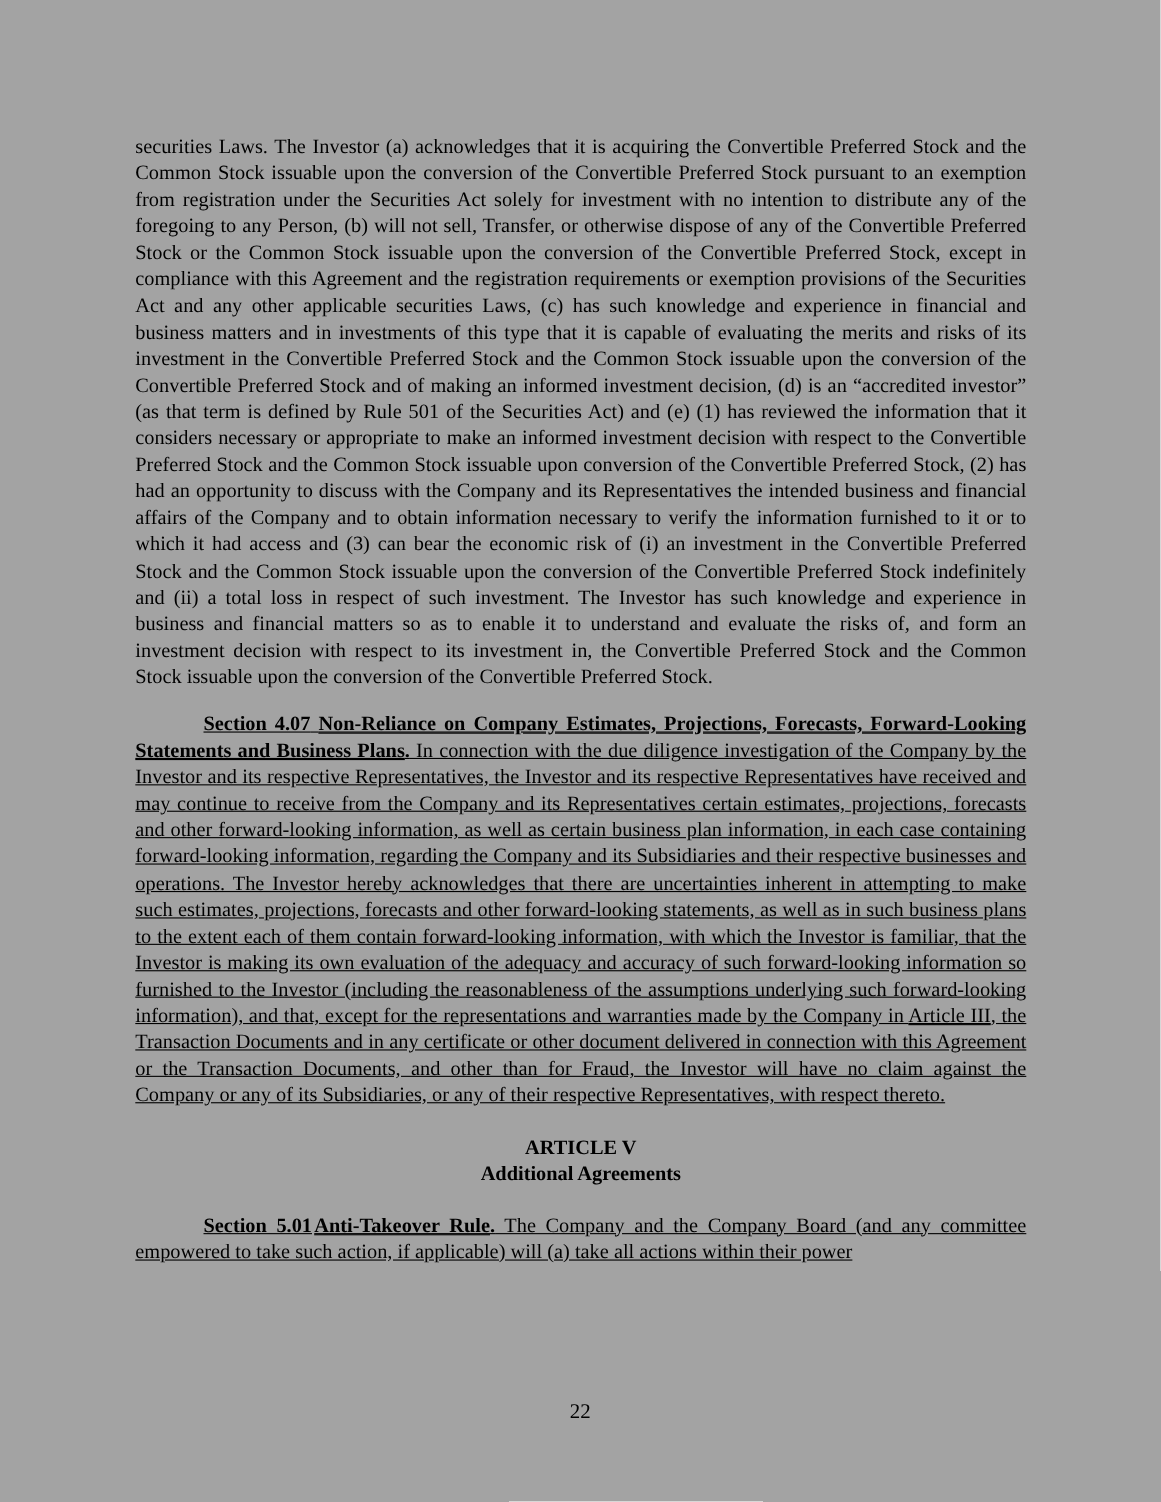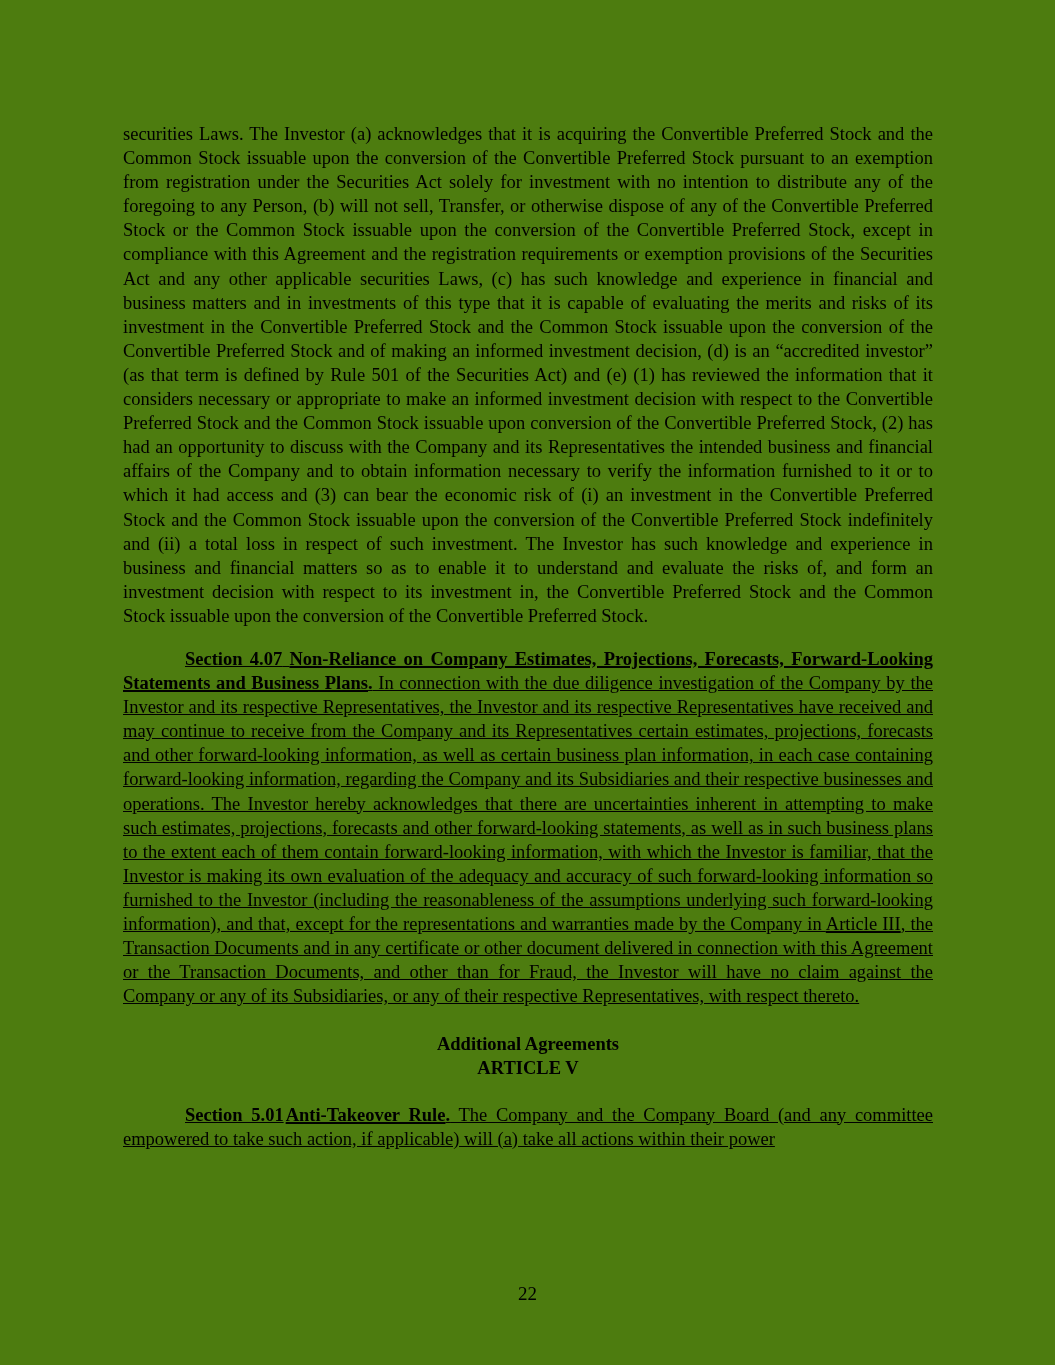--- a/index.html
+++ b/index.html
@@ -14,21 +14,21 @@
     color: #000000;
   }
   .page {
     position: absolute;
     inset: 0;
     box-sizing: border-box;
     padding: 122px 122px 0 123px;
     font-family: "Liberation Serif", "DejaVu Serif", serif;
     font-size: 18.5px;
     line-height: 24.1px;
-    background: #4d7c0f;
+    background: #a3a3a3;
   }
   .para {
     margin: 0 0 19px 0;
     text-align: justify;
     text-justify: inter-word;
   }
   .indent { text-indent: 62px; text-decoration: underline; }
   .b { font-weight: 700; }
   .u { text-decoration: underline; text-underline-offset: 2px; }
   .gap { margin-right: 2px; }
@@ -36,34 +36,33 @@
   .center { text-align: center; }
   .footer {
     position: absolute;
     left: 0;
     right: 0;
     top: 1272px;
     text-align: center;
     font-family: "Liberation Serif", "DejaVu Serif", serif;
     font-size: 19px;
     line-height: 24px;
-    margin-top: 10px;
   }
 </style>
 </head>
 <body>
 
 <div class="page">
 
   <p class="para"><span>securities Laws. The Investor (a) acknowledges that it is acquiring the Convertible Preferred Stock and the Common Stock issuable upon the conversion of the Convertible Preferred Stock pursuant to an exemption from registration under the Securities Act solely for investment with no intention to distribute any of the foregoing to any Person, (b) will not sell, Transfer, or otherwise dispose of any of the Convertible Preferred Stock or the Common Stock issuable upon the conversion of the Convertible Preferred Stock, except in compliance with this Agreement and the registration requirements or exemption provisions of the Securities Act and any other applicable securities Laws, (c) has such knowledge and experience in financial and business matters and in investments of this type that it is capable of evaluating the merits and risks of its investment in the Convertible Preferred Stock and the Common Stock issuable upon the conversion of the Convertible Preferred Stock and of making an informed investment decision, (d) is an “accredited investor” (as that term is defined by Rule 501 of the Securities Act) and (e) (1) has reviewed the information that it considers necessary or appropriate to make an informed investment decision with respect to the Convertible Preferred Stock and the Common Stock issuable upon conversion of the Convertible Preferred Stock, (2) has had an opportunity to discuss with the Company and its Representatives the intended business and financial affairs of the Company and to obtain information necessary to verify the information furnished to it or to which it had access and (3) can bear the economic risk of (i) an investment in the Convertible Preferred Stock and the Common Stock issuable upon the conversion of the Convertible Preferred Stock indefinitely and (ii) a total loss in respect of such investment. The Investor has such knowledge and experience in business and financial matters so as to enable it to understand and evaluate the risks of, and form an investment decision with respect to its investment in, the Convertible Preferred Stock and the Common Stock issuable upon the conversion of the Convertible Preferred Stock.</span></p>
 
   <p class="para indent"><span class="b">Section 4.07</span> <span class="b u">Non-Reliance on Company Estimates, Projections, Forecasts, Forward-Looking Statements and Business Plans</span><span class="b">.</span><span>  In connection with the due diligence investigation of the Company by the Investor and its respective Representatives, the Investor and its respective Representatives have received and may continue to receive from the Company and its Representatives certain estimates, projections, forecasts and other forward-looking information, as well as certain business plan information, in each case containing forward-looking information, regarding the Company and its Subsidiaries and their respective businesses and operations. The Investor hereby acknowledges that there are uncertainties inherent in attempting to make such estimates, projections, forecasts and other forward-looking statements, as well as in such business plans to the extent each of them contain forward-looking information, with which the Investor is familiar, that the Investor is making its own evaluation of the adequacy and accuracy of such forward-looking information so furnished to the Investor (including the reasonableness of the assumptions underlying such forward-looking information), and that, except for the representations and warranties made by the Company in </span><span class="u">Article III</span><span>, the Transaction Documents and in any certificate or other document delivered in connection with this Agreement or the Transaction Documents, and other than for Fraud, the Investor will have no claim against the Company or any of its Subsidiaries, or any of their respective Representatives, with respect thereto.</span></p>
 
   <div class="heading-block">
+    <div class="center b">ARTICLE V</div>
     <div class="center b">Additional Agreements</div>
-    <div class="center b">ARTICLE V</div>
   </div>
 
   <p class="para indent"><span class="b gap">Section 5.01</span><span class="b u">Anti-Takeover Rule</span><span class="b">.</span><span>  The Company and the Company Board (and any committee empowered to take such action, if applicable) will (a) take all actions within their power</span></p>
 
   <div class="footer"><span>22</span></div>
 
 </div>
 
 </body></html>

